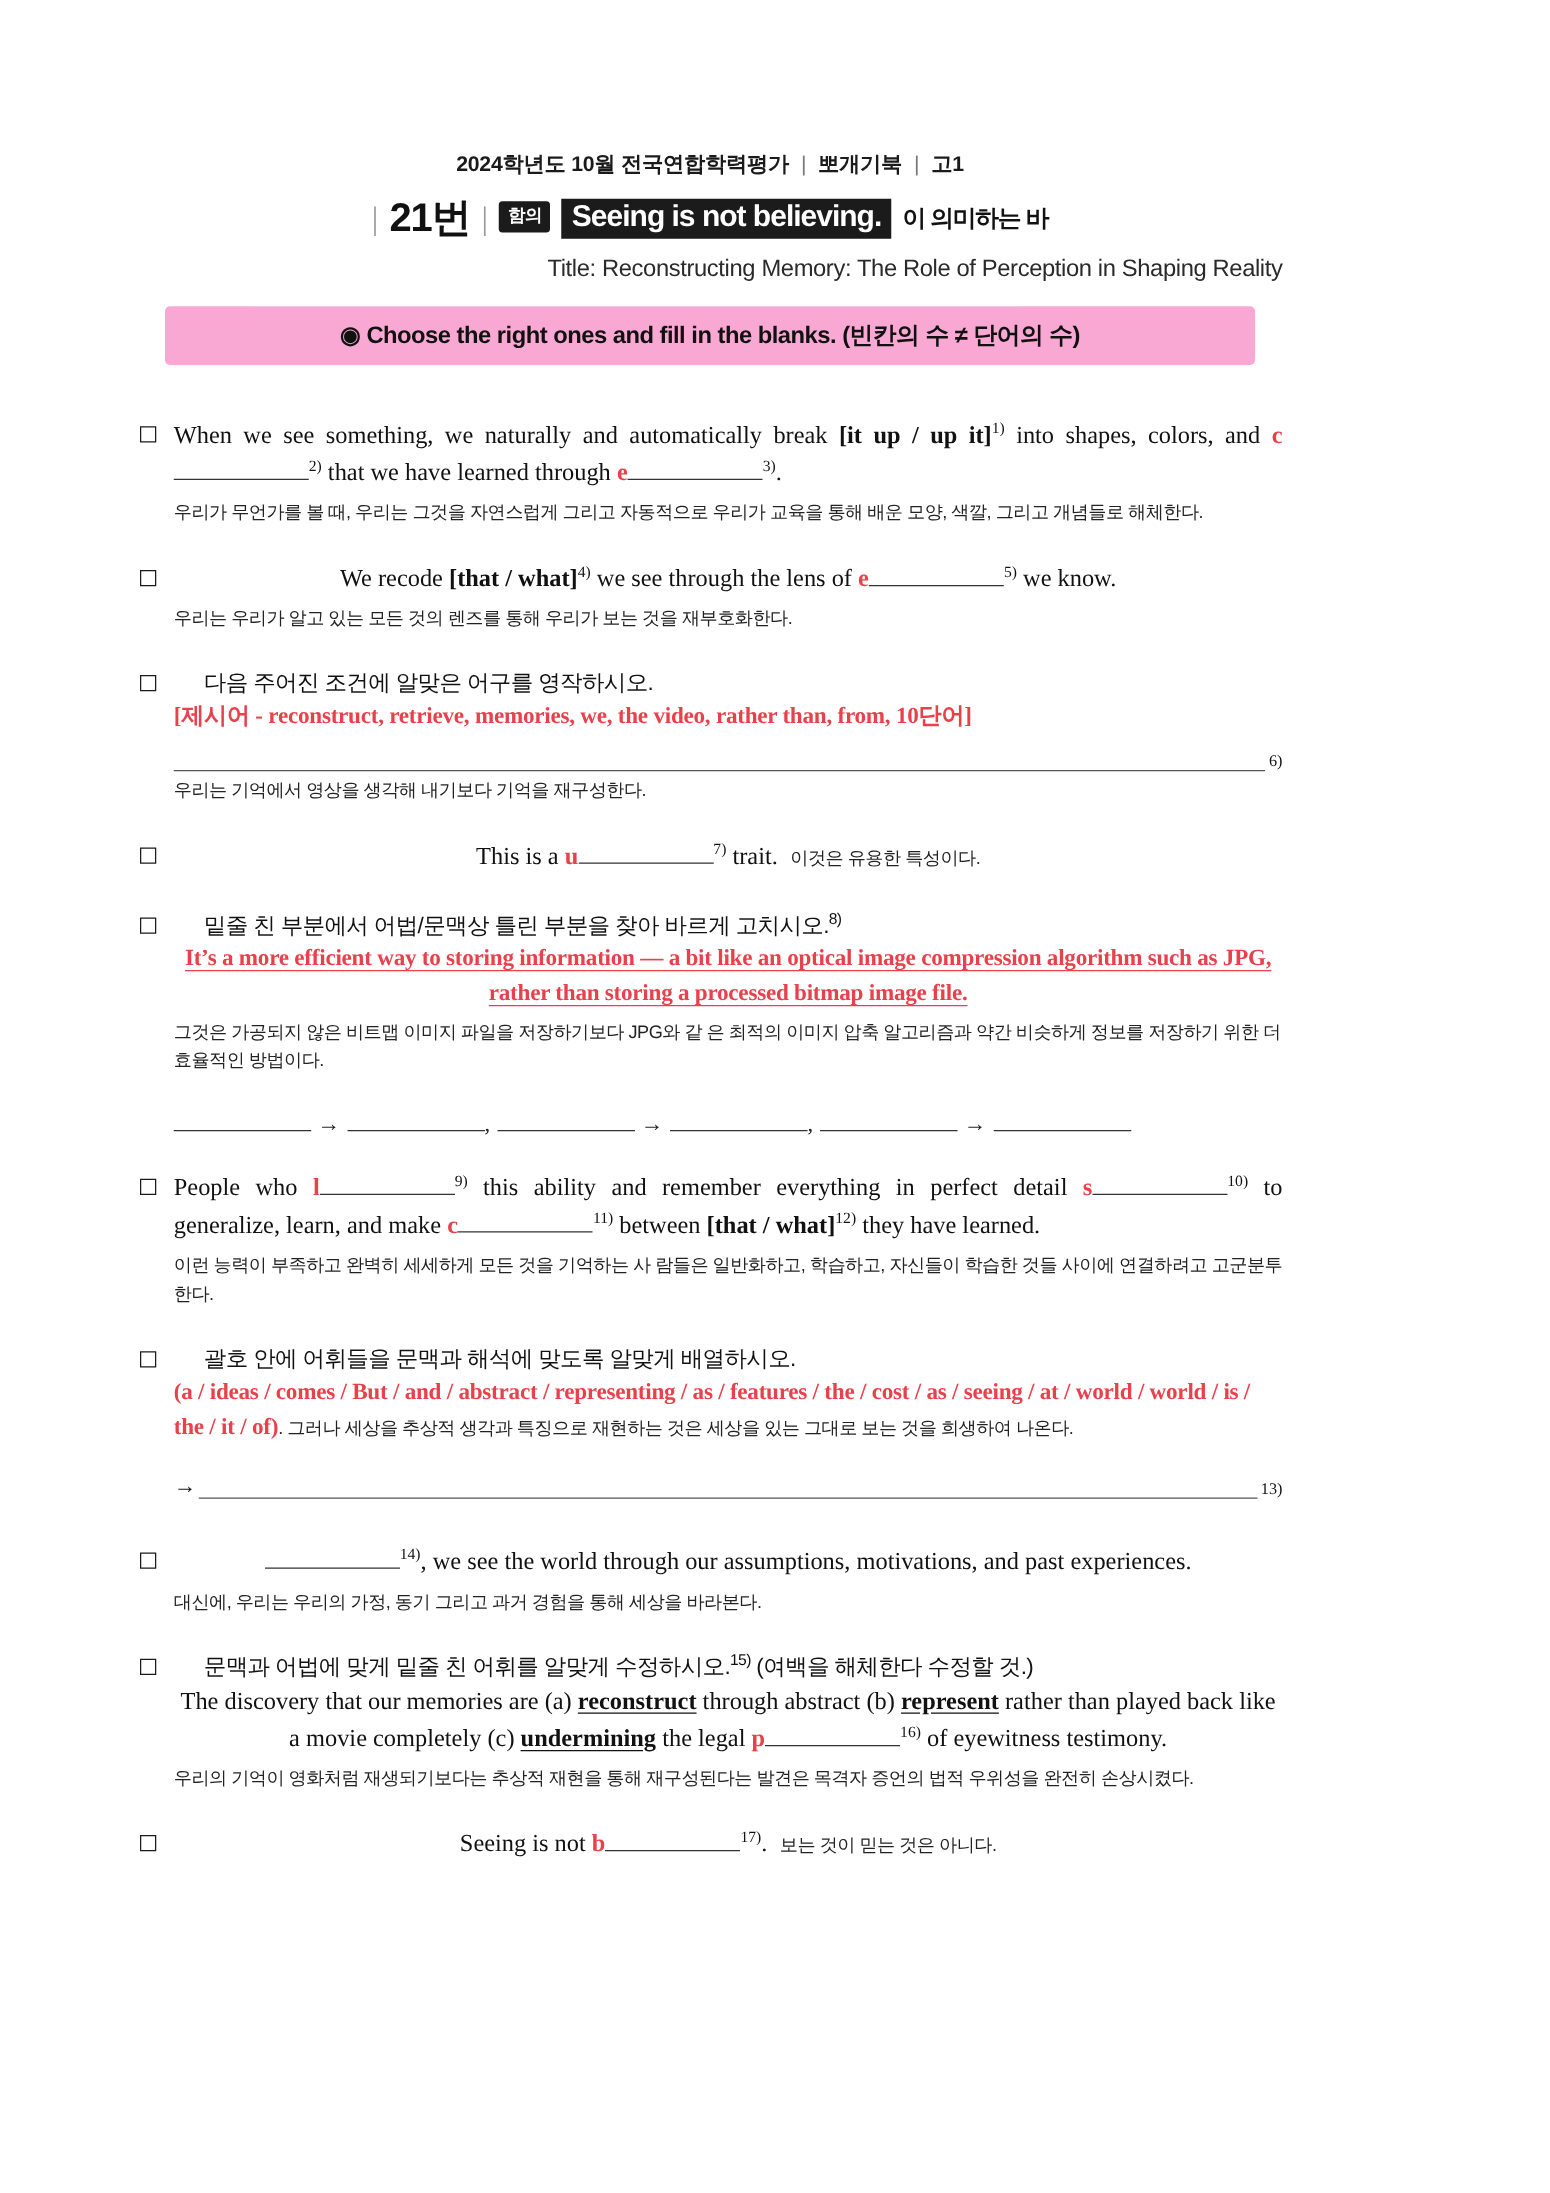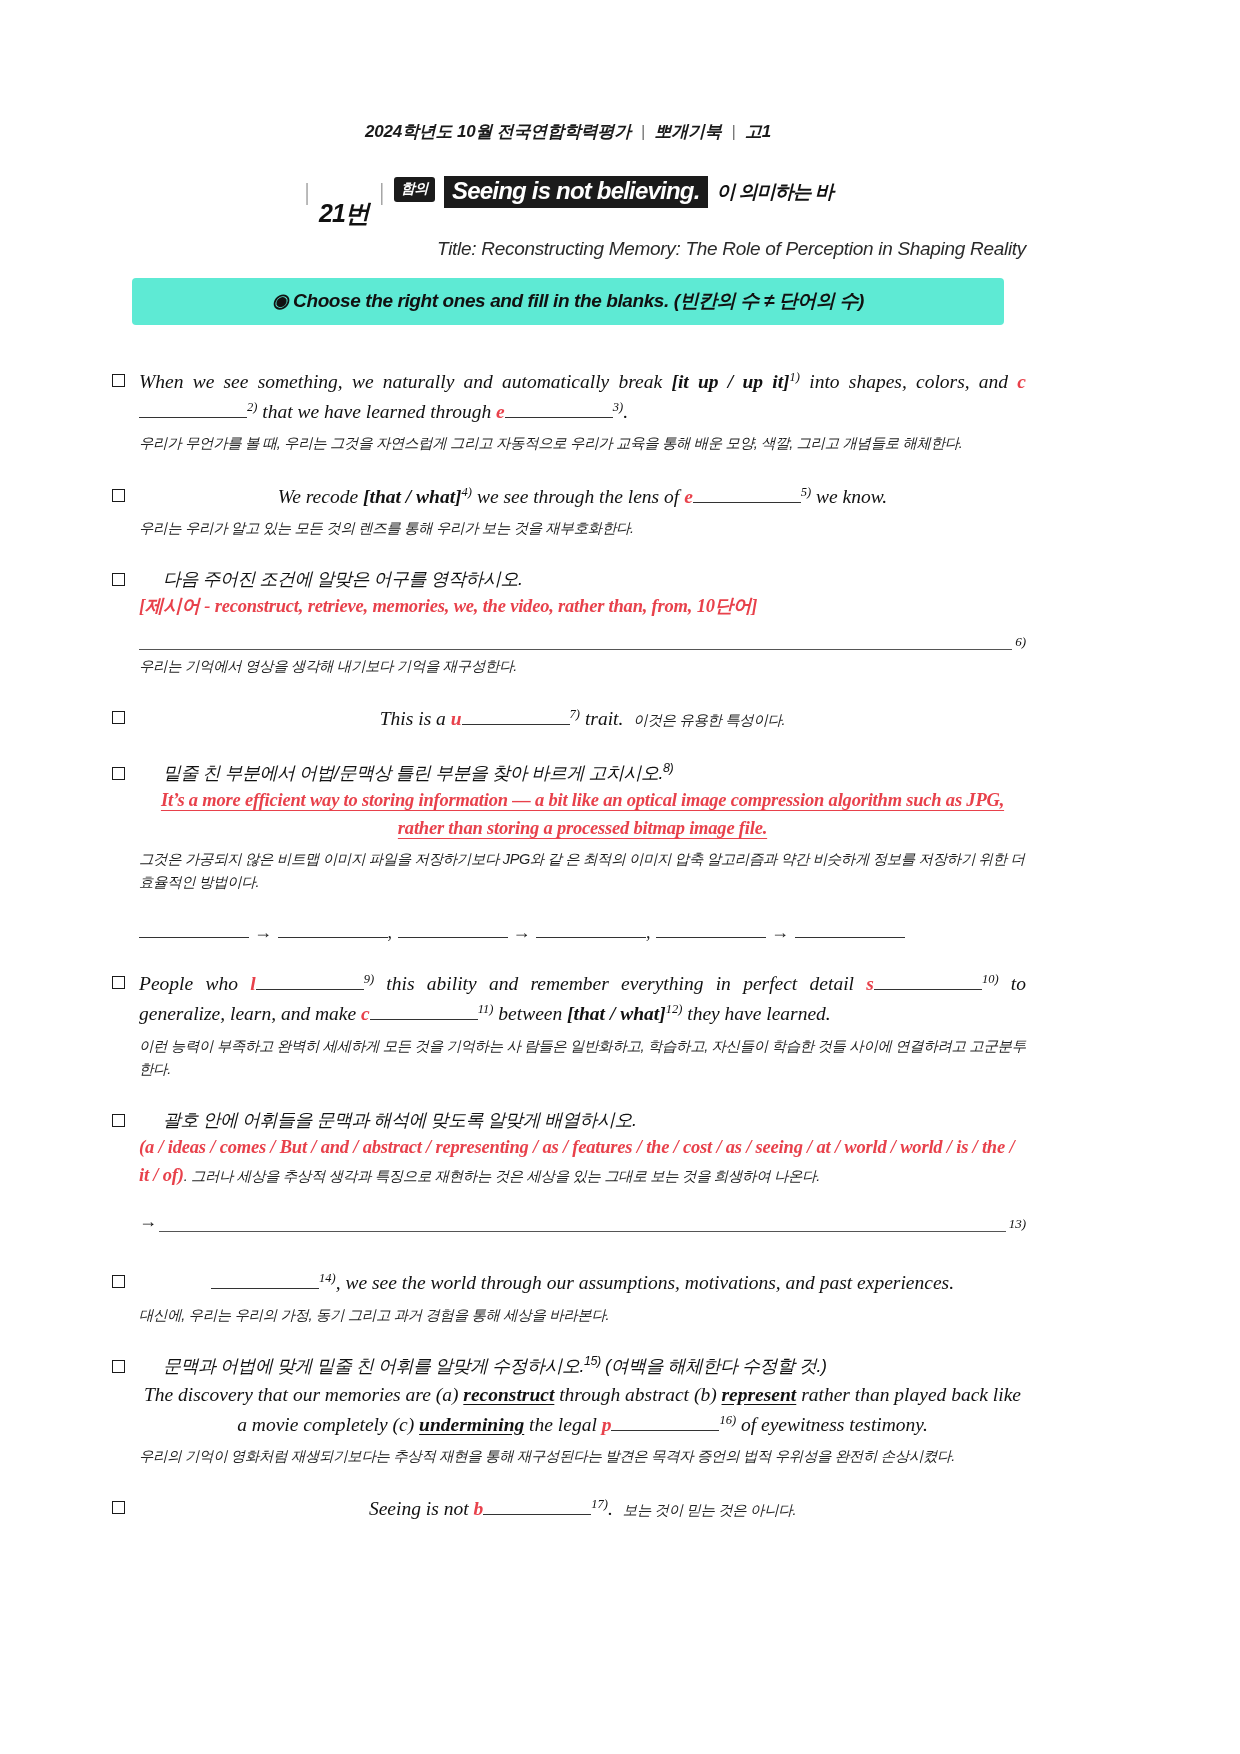--- a/index.html
+++ b/index.html
@@ -13,21 +13,20 @@
     font-family: "Liberation Serif", serif;
     color: #111111;
     position: relative;
   }
   .page {
     width: 1136px;
     min-height: 1754px;
     box-sizing: border-box;
     padding: 120px 110px 60px 110px;
     position: relative;
-    font-style: italic;
   }
 
   
   .doc-head {
     text-align: center;
   }
   .exam-line {
     font-family: "Liberation Sans", sans-serif;
     font-size: 17px;
     font-weight: 700;
@@ -42,25 +41,24 @@
   }
   .title-row {
     display: flex;
     align-items: center;
     justify-content: center;
     gap: 9px;
     margin-bottom: 8px;
   }
   .qnum {
     font-family: "Liberation Sans", sans-serif;
-    font-size: 25px;
+    font-size: 32px;
     font-weight: 700;
     letter-spacing: -1px;
     color: #111;
-    margin-top: 44px;
   }
   .bar {
     color: #999;
     font-size: 26px;
     font-weight: 300;
   }
   .chip {
     background: #1b1b1b;
     color: #ffffff;
     font-family: "Liberation Sans", sans-serif;
@@ -91,21 +89,21 @@
   .subtitle {
     font-family: "Liberation Sans", sans-serif;
     font-size: 19px;
     font-weight: 400;
     color: #2a2a2a;
     letter-spacing: -0.3px;
     margin-bottom: 18px;
     text-align: right;
   }
   .instruction-bar {
-    background: #5eead4;
+    background: #f9a8d4;
     border-radius: 4px;
     text-align: center;
     font-family: "Liberation Sans", sans-serif;
     font-size: 19px;
     font-weight: 600;
     color: #111;
     letter-spacing: -0.4px;
     padding: 10px 0 11px 0;
     margin: 0 22px 42px 22px;
   }

